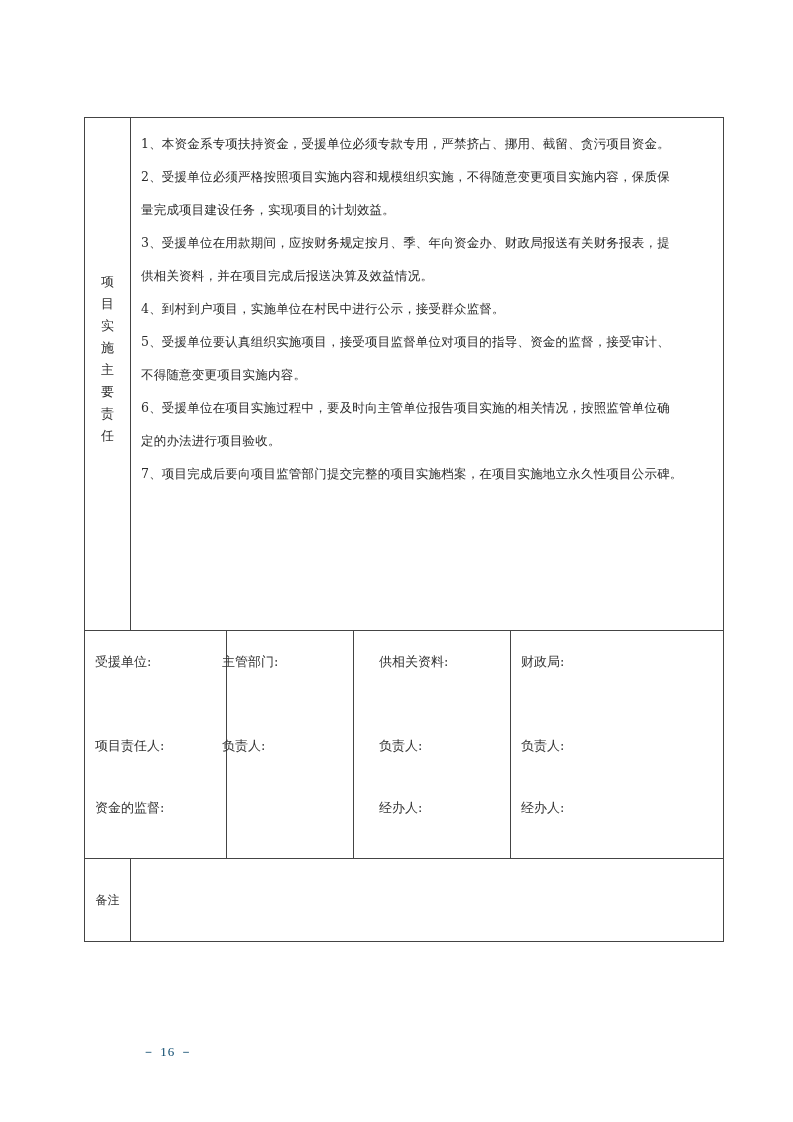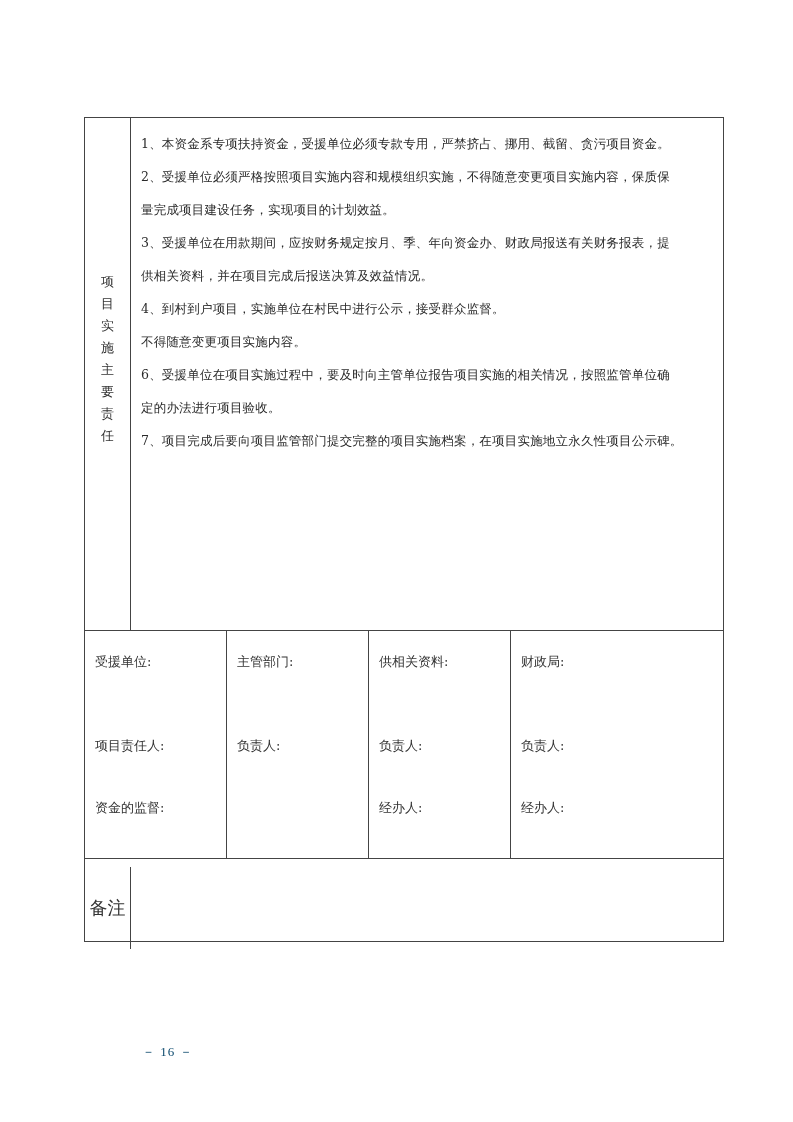--- a/index.html
+++ b/index.html
@@ -82,21 +82,21 @@
       border-bottom: 1.5px solid #444;
       box-sizing: border-box;
     }
     .sign-col {
       position: absolute;
       top: 0;
       height: 100%;
       box-sizing: border-box;
     }
     .sign-col.c1 { left: 0; width: 142px; border-right: 1.5px solid #444; text-align: right; }
-    .sign-col.c2 { left: 142px; width: 142px; border-right: 1.5px solid #444; }
+    .sign-col.c2 { left: 127px; width: 142px; border-right: 1.5px solid #444; }
     .sign-col.c3 { left: 284px; width: 142px; border-right: 1.5px solid #444; }
     .sign-col.c4 { left: 426px; right: 0; text-align: center; }
     .sign-field {
       position: absolute;
       left: 10px;
       font-size: 13px;
       color: #333;
       white-space: nowrap;
     }
     .sign-field.r1 { top: 22px; }
@@ -106,29 +106,29 @@
     .remarks-section {
       position: absolute;
       left: 0;
       top: 741px;
       width: 100%;
       bottom: 0;
     }
     .remarks-label-col {
       position: absolute;
       left: 0;
-      top: 8px;
+      top: 0;
       width: 46px;
       height: 100%;
       border-right: 1.5px solid #444;
       box-sizing: border-box;
       display: flex;
       align-items: center;
       justify-content: center;
-      font-size: 18px;
+      font-size: 12px;
       color: #333;
       font-family: Liberation Serif, serif;
     }
     .remarks-content {
       position: absolute;
       left: 46px;
       top: 0;
       right: 0;
       bottom: 0;
     }
@@ -161,20 +161,21 @@
         <span>任</span>
       </div>
     </div>
     <div class="resp-content">
       <div class="resp-line">1、本资金系专项扶持资金，受援单位必须专款专用，严禁挤占、挪用、截留、贪污项目资金。</div>
       <div class="resp-line">2、受援单位必须严格按照项目实施内容和规模组织实施，不得随意变更项目实施内容，保质保</div>
       <div class="resp-line">量完成项目建设任务，实现项目的计划效益。</div>
       <div class="resp-line">3、受援单位在用款期间，应按财务规定按月、季、年向资金办、财政局报送有关财务报表，提</div>
       <div class="resp-line">供相关资料，并在项目完成后报送决算及效益情况。</div>
       <div class="resp-line">4、到村到户项目，实施单位在村民中进行公示，接受群众监督。</div>
+      <div class="resp-line">5、受援单位要认真组织实施项目，接受项目监督单位对项目的指导、资金的监督，接受审计、</div>
       <div class="resp-line">不得随意变更项目实施内容。</div>
       <div class="resp-line">6、受援单位在项目实施过程中，要及时向主管单位报告项目实施的相关情况，按照监管单位确</div>
       <div class="resp-line">定的办法进行项目验收。</div>
       <div class="resp-line">7、项目完成后要向项目监管部门提交完整的项目实施档案，在项目实施地立永久性项目公示碑。</div>
     </div>
   </div>
 
   <div class="sign-section">
     <div class="sign-col c1">
       <div class="sign-field r1">受援单位:</div>

